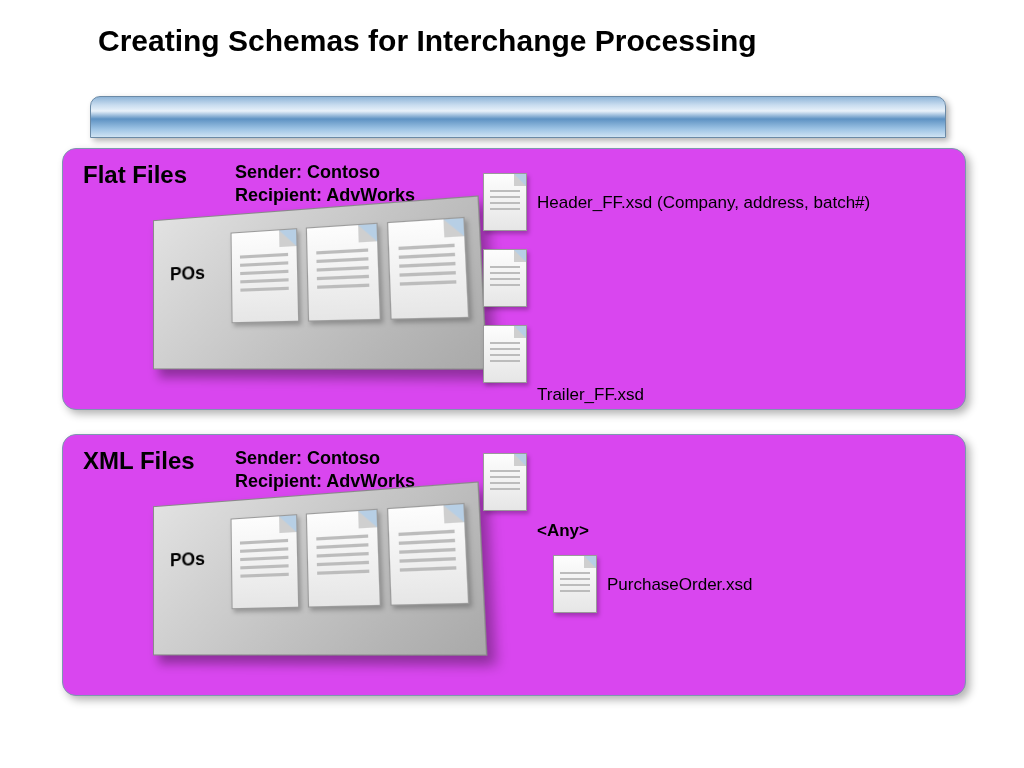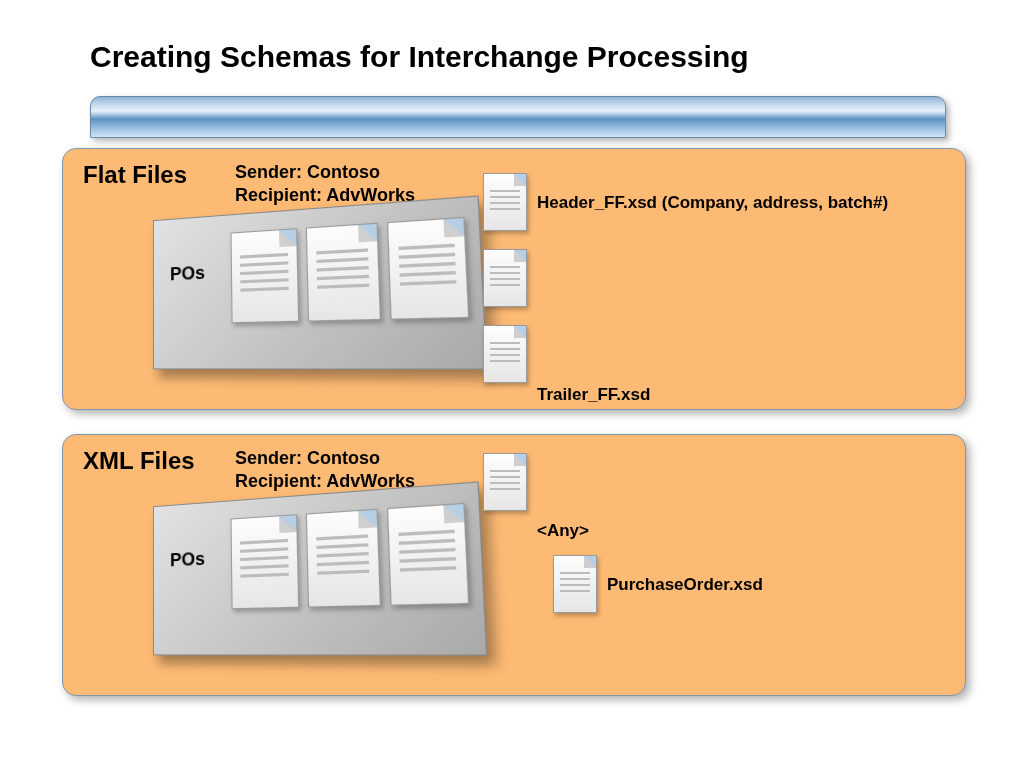--- a/index.html
+++ b/index.html
@@ -7,26 +7,25 @@
     padding: 0;
     width: 1024px;
     height: 768px;
     background: #fff;
     font-family: Arial, Helvetica, sans-serif;
     position: relative;
     overflow: hidden;
   }
   .title {
     position: absolute;
-    left: 90px;
+    left: 98px;
     top: 24px;
     font-size: 30px;
     font-weight: bold;
     color: #000;
-    margin-top: 16px;
   }
   .glass-bar {
     position: absolute;
     left: 90px;
     top: 96px;
     width: 854px;
     height: 40px;
     border-radius: 10px 10px 0 0;
     background: linear-gradient(to bottom,
       #8fb5d8 0%,
@@ -35,21 +34,21 @@
       #5e92c3 55%,
       #9ec4e5 80%,
       #cfe3f3 100%);
     border: 1px solid #6b8aa6;
     box-shadow: 3px 3px 6px rgba(0,0,0,0.3);
   }
   .panel {
     position: absolute;
     left: 62px;
     width: 902px;
-    background: #fdba74;
+    background: #d946ef;
     border: 1px solid #7d97b0;
     border-radius: 14px;
     box-shadow: 4px 4px 8px rgba(0,0,0,0.3);
   }
   .panel.flat { top: 148px; height: 260px; }
   .panel.xml  { top: 434px; height: 260px; }
 
   .panel-title {
     position: absolute;
     left: 20px;
@@ -147,21 +146,21 @@
   }
   .file-icon .lines span {
     display: block;
     height: 2px;
     background: #bcbcbc;
     margin-bottom: 4px;
   }
   .file-label {
     position: absolute;
     font-size: 17px;
-    font-weight: bold;
+    font-weight: normal;
     color: #000;
   }
   .any-label {
     position: absolute;
     font-size: 17px;
     font-weight: bold;
     color: #000;
   }
 </style>
 </head>

